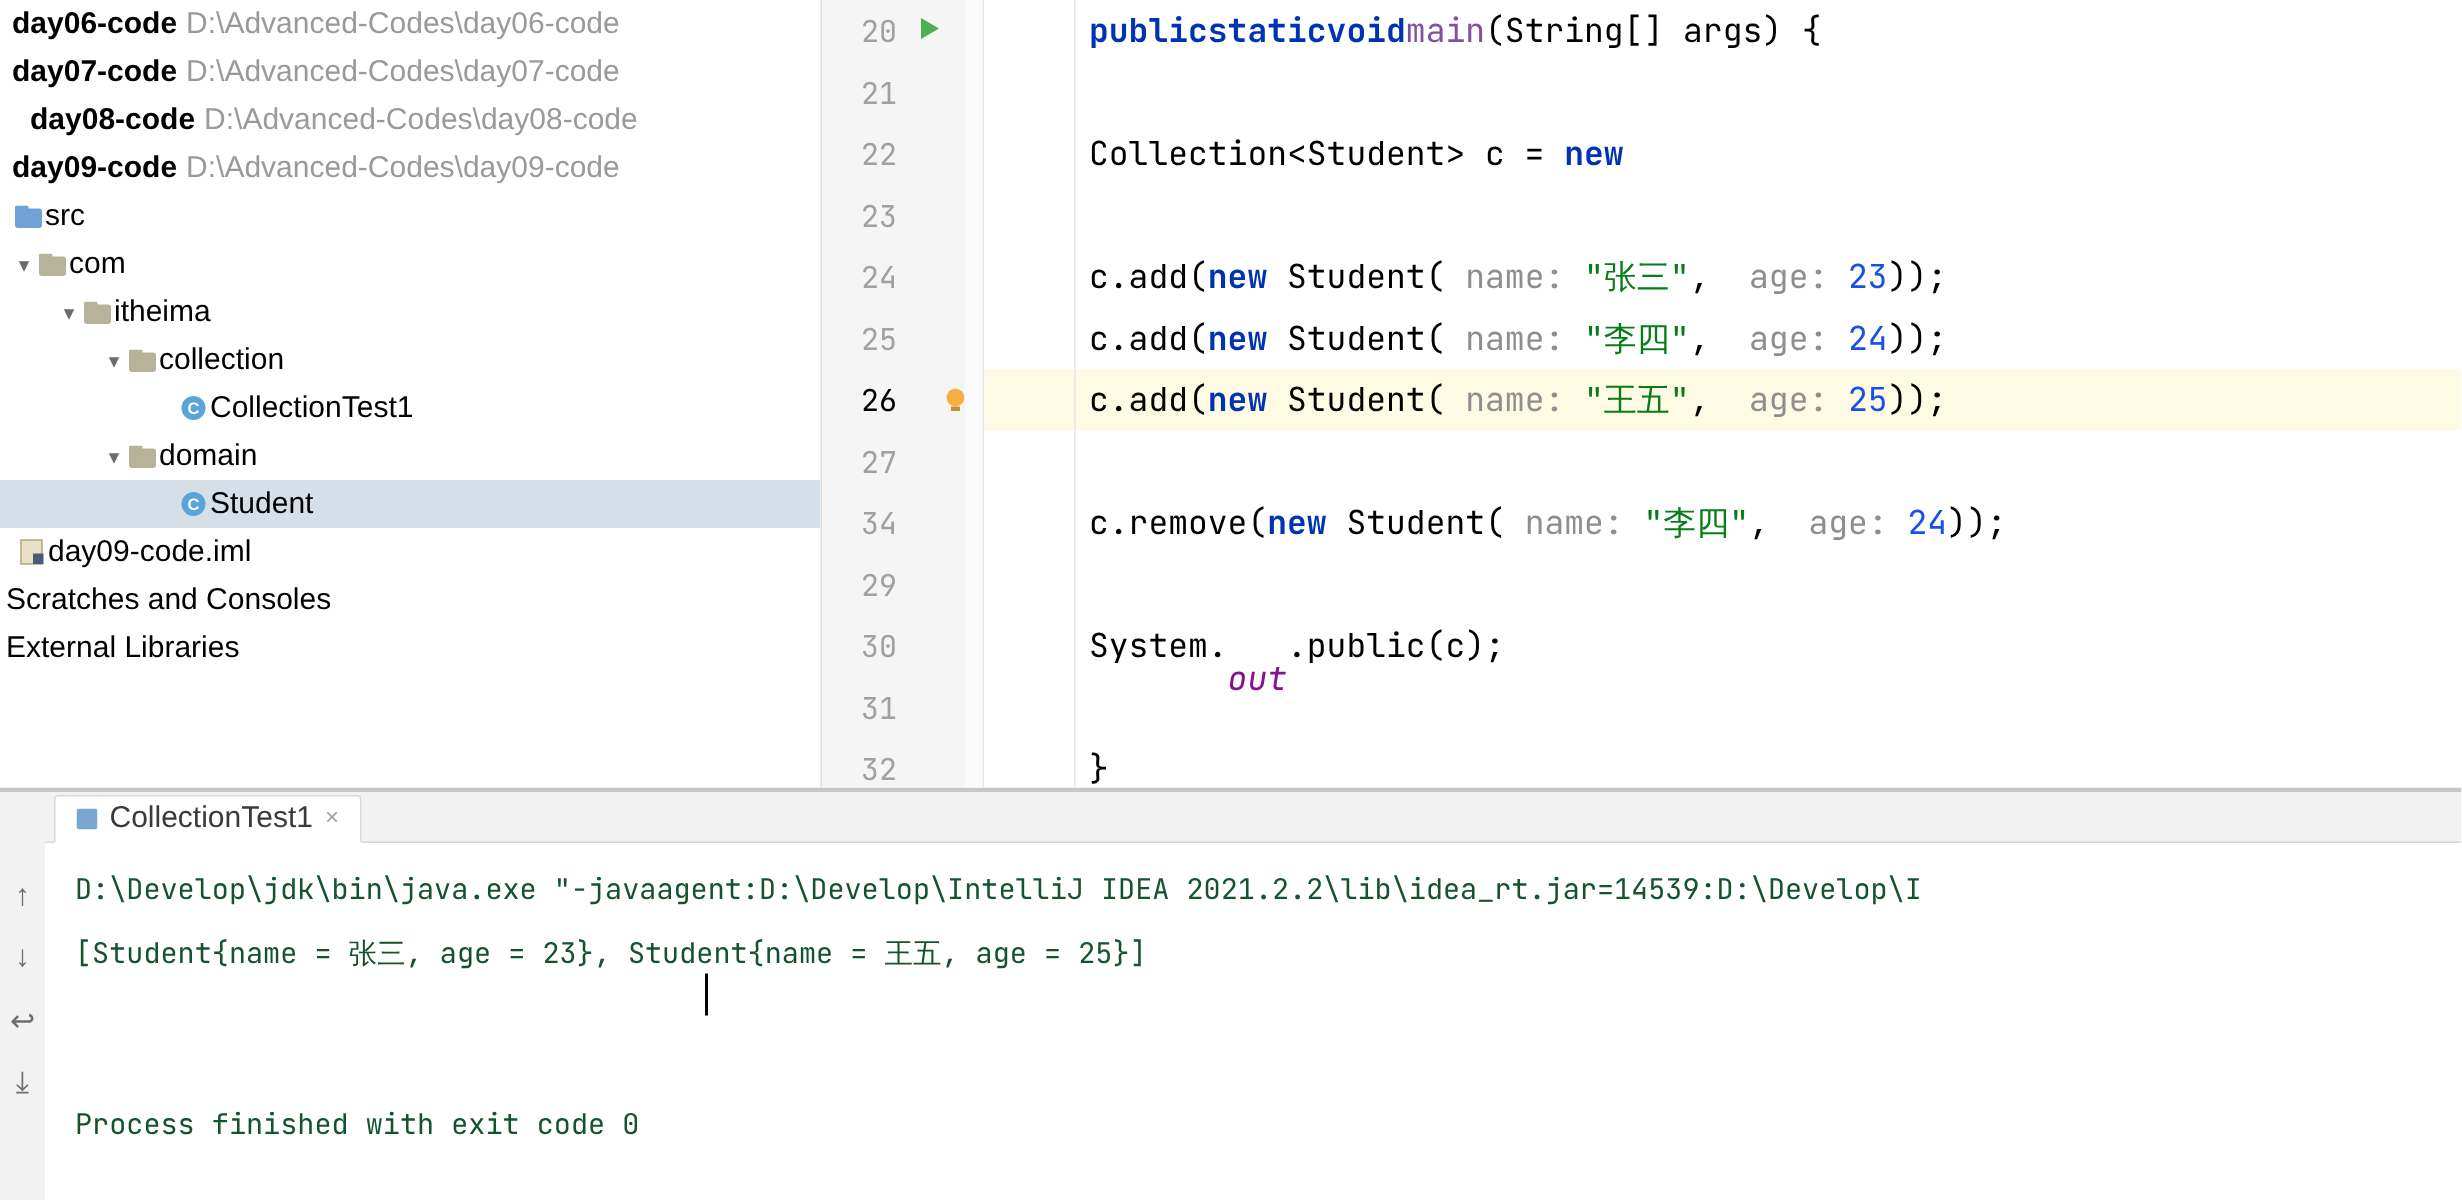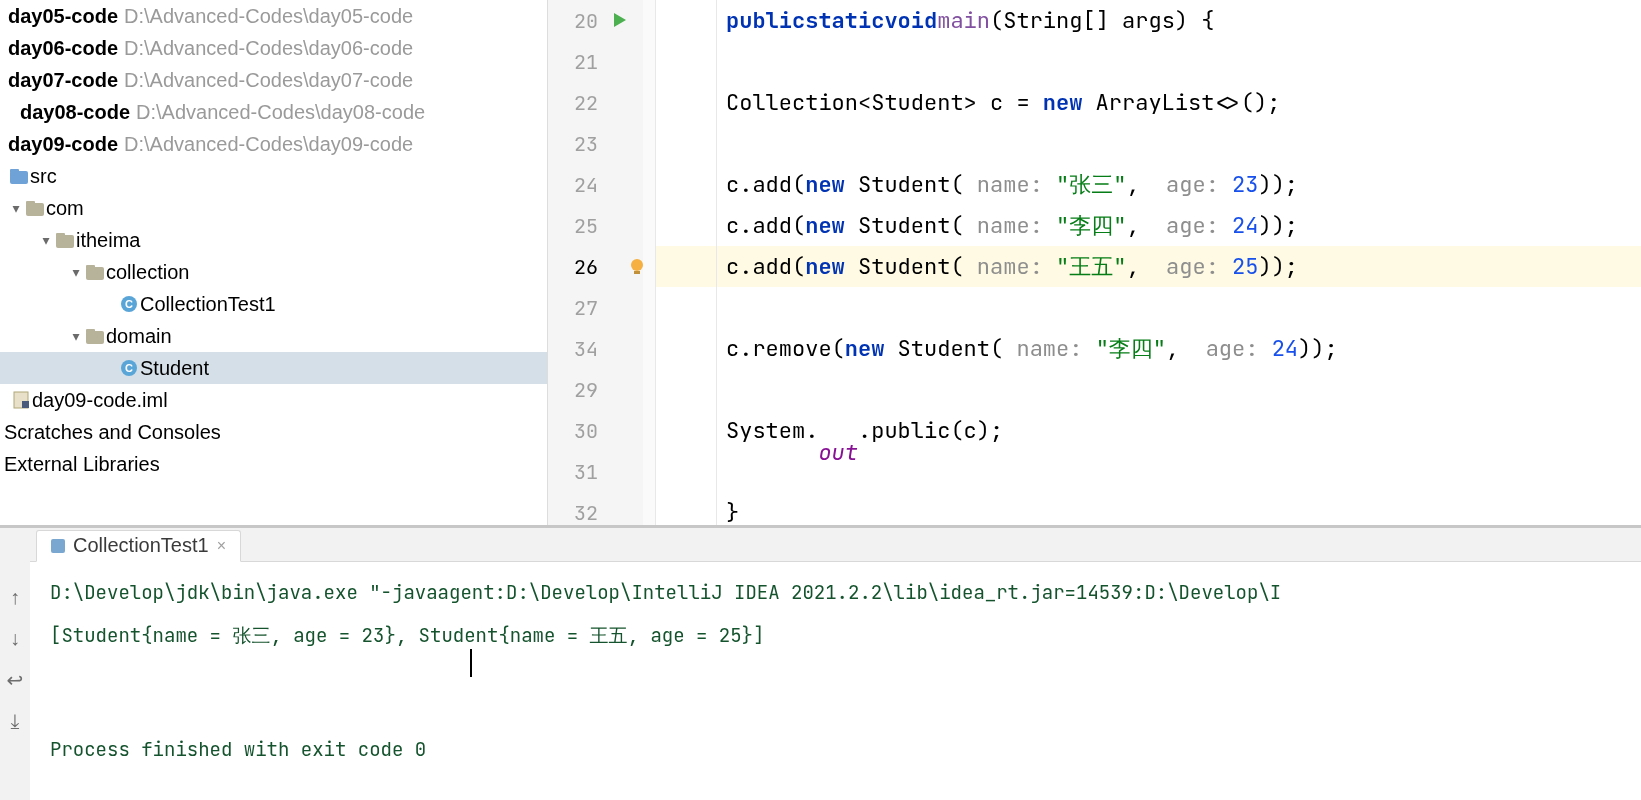--- a/index.html
+++ b/index.html
@@ -43,24 +43,20 @@
 .console .out { margin-top:18px; }
 .console .exit { margin-top:60px; }
 .caret { width:2px; height:28px; background:#000; display:inline-block; vertical-align:middle; margin-left:420px; }
 </style>
 </head>
 <body>
 
 <div class="main">
   <div class="sidebar">
     <div class="dir-row" style="padding-left:8px">
-      <span class="bold-name">day05-code</span>
-        <span class="grey-path">D:\Advanced-Codes\day05-code</span>
-    </div>
-    <div class="dir-row" style="padding-left:8px">
       <span class="bold-name">day06-code</span>
         <span class="grey-path">D:\Advanced-Codes\day06-code</span>
     </div>
     <div class="dir-row" style="padding-left:8px">
       <span class="bold-name">day07-code</span>
         <span class="grey-path">D:\Advanced-Codes\day07-code</span>
     </div>
     <div class="dir-row" style="padding-left:20px">
       <span class="bold-name">day08-code</span>
         <span class="grey-path">D:\Advanced-Codes\day08-code</span>
@@ -176,21 +172,21 @@
           <circle cx="9" cy="7" r="6" fill="#f5b041"></circle>
           <rect x="6" y="13" width="6" height="3" fill="#c0903a"></rect>
         </svg></div>
     <div class="foldbar"></div>
   </div>
 
   <div class="editor">
     <div class="indent-guide"></div>
     <div class="code-line"><span class="kw">public</span> <span class="kw">static</span> <span class="kw">void</span> <span class="mname">main</span><span>(String[] args) {</span></div>
     <div class="code-line"></div>
-    <div class="code-line">    <span>Collection&lt;Student&gt; c = </span><span class="new">new</span><span> ArrayList&lt;&gt;();</span></div>
+    <div class="code-line">    <span>Collection&lt;Student&gt; c = </span><span class="new">new</span></div>
     <div class="code-line"></div>
     <div class="code-line">    <span>c.add(</span><span class="new">new</span><span> Student(</span><span class="hint"> name: </span><span class="str">"张三"</span><span>,</span><span class="hint">  age: </span><span class="num">23</span><span>));</span></div>
     <div class="code-line">    <span>c.add(</span><span class="new">new</span><span> Student(</span><span class="hint"> name: </span><span class="str">"李四"</span><span>,</span><span class="hint">  age: </span><span class="num">24</span><span>));</span></div>
     <div class="code-line hl">    <span>c.add(</span><span class="new">new</span><span> Student(</span><span class="hint"> name: </span><span class="str">"王五"</span><span>,</span><span class="hint">  age: </span><span class="num">25</span><span>));</span></div>
     <div class="code-line"></div>
     <div class="code-line">    <span>c.remove(</span><span class="new">new</span><span> Student(</span><span class="hint"> name: </span><span class="str">"李四"</span><span>,</span><span class="hint">  age: </span><span class="num">24</span><span>));</span></div>
     <div class="code-line"></div>
     <div class="code-line">    <span>System.</span><span class="sfield">out</span><span>.public(c);</span></div>
     <div class="code-line"></div>
     <div class="code-line"><span>}</span></div>

